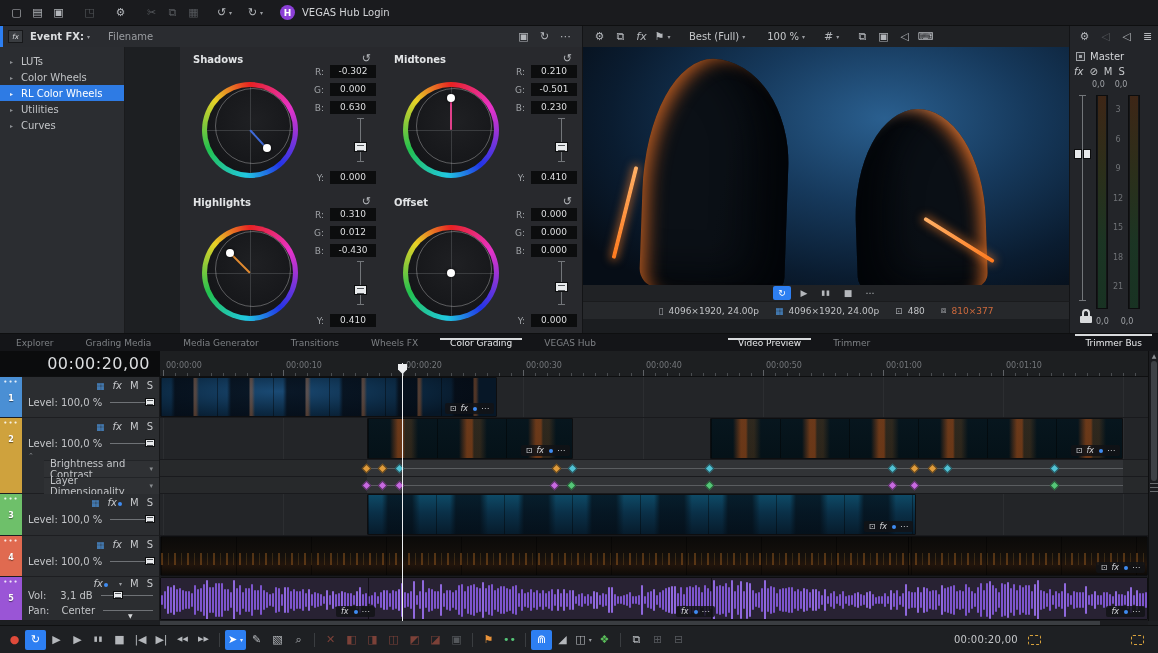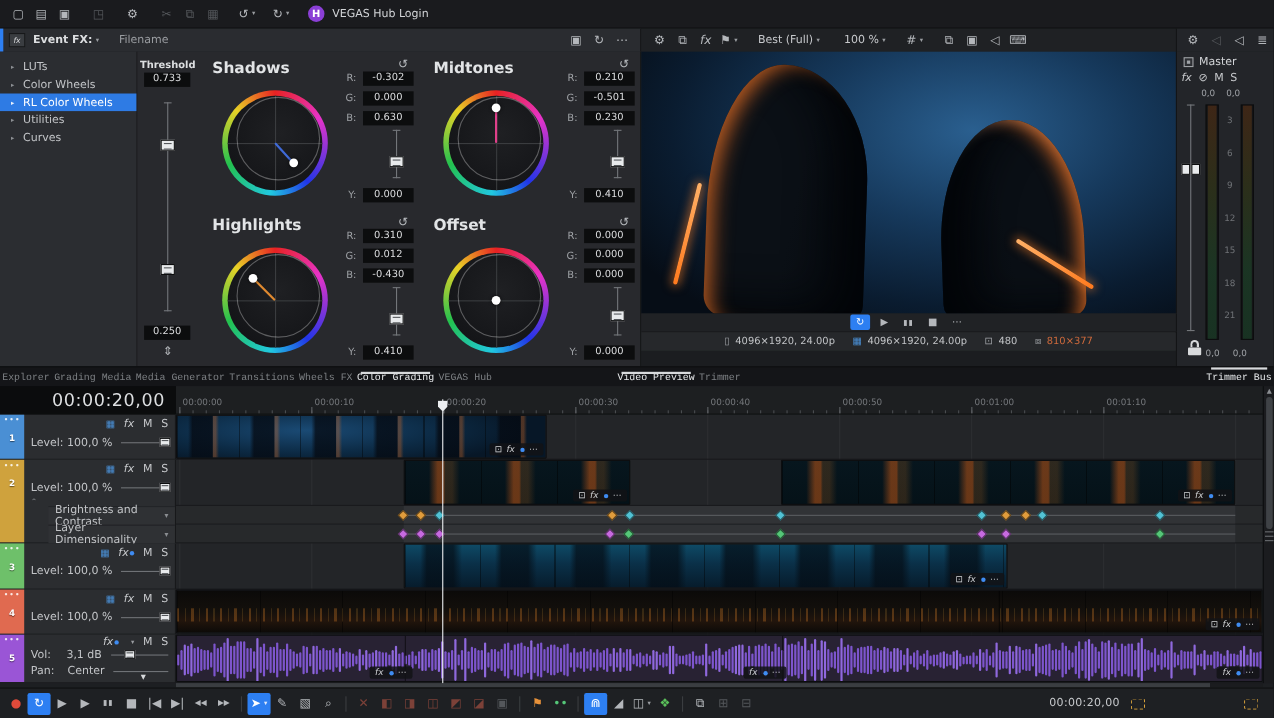--- a/index.html
+++ b/index.html
@@ -52,21 +52,21 @@
   .vtrack{position:absolute;width:1px;background:#73767a;}
   .vtrack::before,.vtrack::after{content:"";position:absolute;left:-3px;width:7px;height:1px;background:#73767a;}
   .vtrack::after{bottom:0;}
   .hgrip{position:absolute;width:13px;height:10px;background:#e8eaec;border:1px solid #0c0d0e;}
   .hgrip::after{content:"";display:block;margin:2px 2px 0 2px;height:4px;border-top:1px solid #54575b;border-bottom:1px solid #54575b;}
   .th-move{position:absolute;left:0;top:266px;width:55px;text-align:center;color:#b4b7bb;font-size:11px;}
 
   
   #wheels-grid{position:absolute;left:180px;top:47px;width:403px;height:286px;background:#28292d;display:grid;grid-template-columns:201px 201px;grid-template-rows:143px 143px;border-right:1px solid #131416;}
   .wheel-cell{position:relative;width:201px;height:143px;}
-  .w-title{position:absolute;left:13px;top:7px;color:#e2e4e6;font-weight:bold;font-size:14px;}
+  .w-title{position:absolute;left:13px;top:7px;color:#e2e4e6;font-weight:bold;font-size:10px;}
   .w-reset{position:absolute;right:10px;top:5px;color:#b4b7bb;font-size:11px;}
   .w-wheel{position:absolute;left:22px;top:35px;width:96px;height:96px;border-radius:50%;background:conic-gradient(from 0deg,#e82222,#e833c8 60deg,#2135e8 140deg,#21c8e0 185deg,#23c14f 245deg,#e8d226 310deg,#e82222 360deg);}
   .w-inner{position:absolute;inset:5px;border-radius:50%;background:radial-gradient(circle at 55% 40%,#1f2023 0%,#17181b 55%,#101114 100%);}
   .w-inner::before{content:"";position:absolute;left:0;right:0;top:50%;height:1px;background:#3a3c3f;}
   .w-inner::after{content:"";position:absolute;top:0;bottom:0;left:50%;width:1px;background:#3a3c3f;}
   .w-ellipse{position:absolute;inset:10px;border-radius:50%;border:1px solid rgba(255,255,255,.30);transform:translate(3px,-4px);}
   .w-line{position:absolute;left:47px;top:48px;width:2px;transform-origin:top center;border-radius:1px;}
   .w-dot{position:absolute;width:8px;height:8px;border-radius:50%;background:#fff;box-shadow:0 0 3px rgba(0,0,0,.9);}
   .vrow{position:absolute;right:5px;display:flex;align-items:center;gap:6px;}
   .vlab{color:#9fa2a6;font-size:9px;}
@@ -102,21 +102,21 @@
   .m-meter{position:absolute;top:48px;width:12px;height:214px;background:#141517;border:1px solid #0c0d0e;}
   .m-meter .fill{position:absolute;left:1px;right:1px;top:0;bottom:0;background:linear-gradient(180deg,rgba(96,52,22,.55) 0%,rgba(72,78,30,.45) 35%,rgba(34,84,48,.5) 70%,rgba(28,74,44,.55) 100%);}
   #m-scale{position:absolute;left:32px;top:58px;width:32px;height:186px;display:flex;flex-direction:column;justify-content:space-between;align-items:center;color:#6f7276;font-size:8px;z-index:2;}
   .m-lock{position:absolute;left:10px;top:262px;width:12px;height:14px;}
   .m-lock .shackle{width:8px;height:7px;border:2px solid #d8dadc;border-bottom:none;border-radius:4px 4px 0 0;margin:0 auto;}
   .m-lock .body{width:12px;height:7px;background:#d8dadc;border-radius:1px;}
   .m-bvals{position:absolute;left:26px;top:270px;display:flex;gap:12px;color:#9fa2a6;font-size:8px;}
 
   
   .tabbar{position:absolute;left:0;top:333px;width:1158px;height:18px;background:#141518;border-top:1px solid #0e0f10;display:flex;align-items:stretch;}
-  .tab{position:relative;display:flex;align-items:center;padding:0 2px;color:#7d8084;font-size:9px;white-space:nowrap;font-family:Liberation Mono, monospace;}
+  .tab{position:relative;display:flex;align-items:center;padding:0 16px;color:#7d8084;font-size:9px;white-space:nowrap;}
   .tab.active{color:#e8eaec;}
   .tab.active::before{content:"";position:absolute;left:6px;right:6px;top:0;height:2px;background:#d8dadc;}
   .tabgap{width:110px;}
   .tabgap2{flex:1;}
 
   
   .tl-tc{position:absolute;left:0;top:351px;width:160px;height:26px;background:#0b0c0d;color:#dcdee0;font-size:16px;text-align:right;line-height:26px;padding-right:10px;letter-spacing:.5px;border-bottom:1px solid #0e0f10;}
   .ruler{position:absolute;left:160px;top:351px;width:988px;height:26px;background:#1d1f21;border-bottom:1px solid #0e0f10;overflow:hidden;}
   .rlab{position:absolute;bottom:6px;color:#74777b;font-size:8px;}
   .rtick{position:absolute;bottom:0;width:1px;background:#4a4d50;}
@@ -344,29 +344,20 @@
       <div class="plugin-item">
         <span class="arrow">▸</span>
         <span class="plabel">Utilities</span>
       </div>
       <div class="plugin-item">
         <span class="arrow">▸</span>
         <span class="plabel">Curves</span>
       </div>
     </div>
 
-  <div class="th-panel">
-    <div class="th-title">Threshold</div>
-    <div class="vbox th-hi">0.733</div>
-    <div class="vtrack" style="left:27px;top:46px;height:190px;"></div>
-    <div class="hgrip" style="left:21px;top:80px;"></div>
-    <div class="hgrip" style="left:21px;top:193px;"></div>
-    <div class="vbox th-lo">0.250</div>
-    <div class="th-move">⇕</div>
-  </div>
 
   <div id="wheels-grid">
     <div class="wheel-cell">
       <span class="w-title">Shadows</span>
       <span class="w-reset">↺</span>
       <div class="w-wheel">
         <div class="w-inner"></div>
         <div class="w-ellipse"></div>
         <div class="w-line" style="height: 24.9159px; background: rgb(63, 106, 216); transform: rotate(-42.3974deg);"></div>
         <div class="w-dot" style="left: 60.8px; top: 62.4px;"></div>

